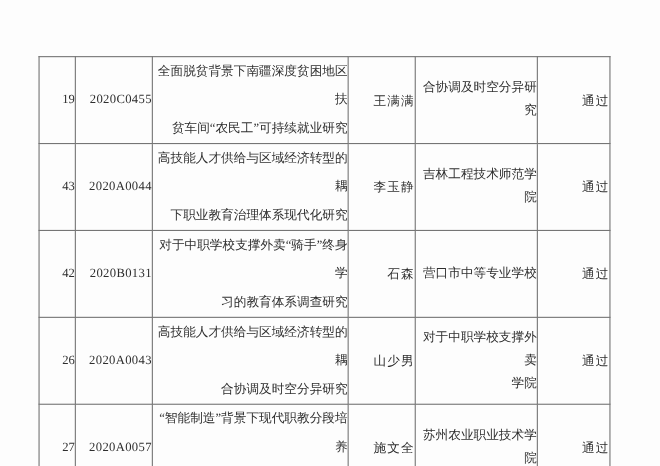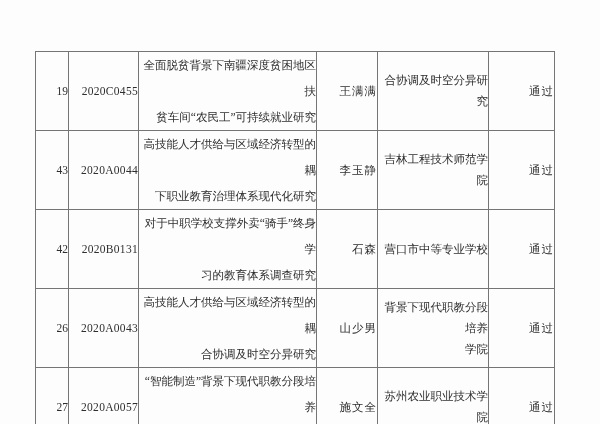--- a/index.html
+++ b/index.html
@@ -101,21 +101,21 @@
     <td class="c-inst">营口市中等专业学校</td>
     <td class="c-status">通过</td>
   </tr>
 
   <tr>
     <td class="c-num">26</td>
     <td class="c-code">2020A0043</td>
     <td class="c-title">高技能人才供给与区域经济转型的耦
 合协调及时空分异研究</td>
     <td class="c-person">山少男</td>
-    <td class="c-inst">背景下现代职教分段培养
+    <td class="c-inst">对于中职学校支撑外卖
 学院</td>
     <td class="c-status">通过</td>
   </tr>
 
   <tr>
     <td class="c-num">27</td>
     <td class="c-code">2020A0057</td>
     <td class="c-title">“智能制造”背景下现代职教分段培养
 体系的构建研究-以江苏为例</td>
     <td class="c-person">施文全</td>

